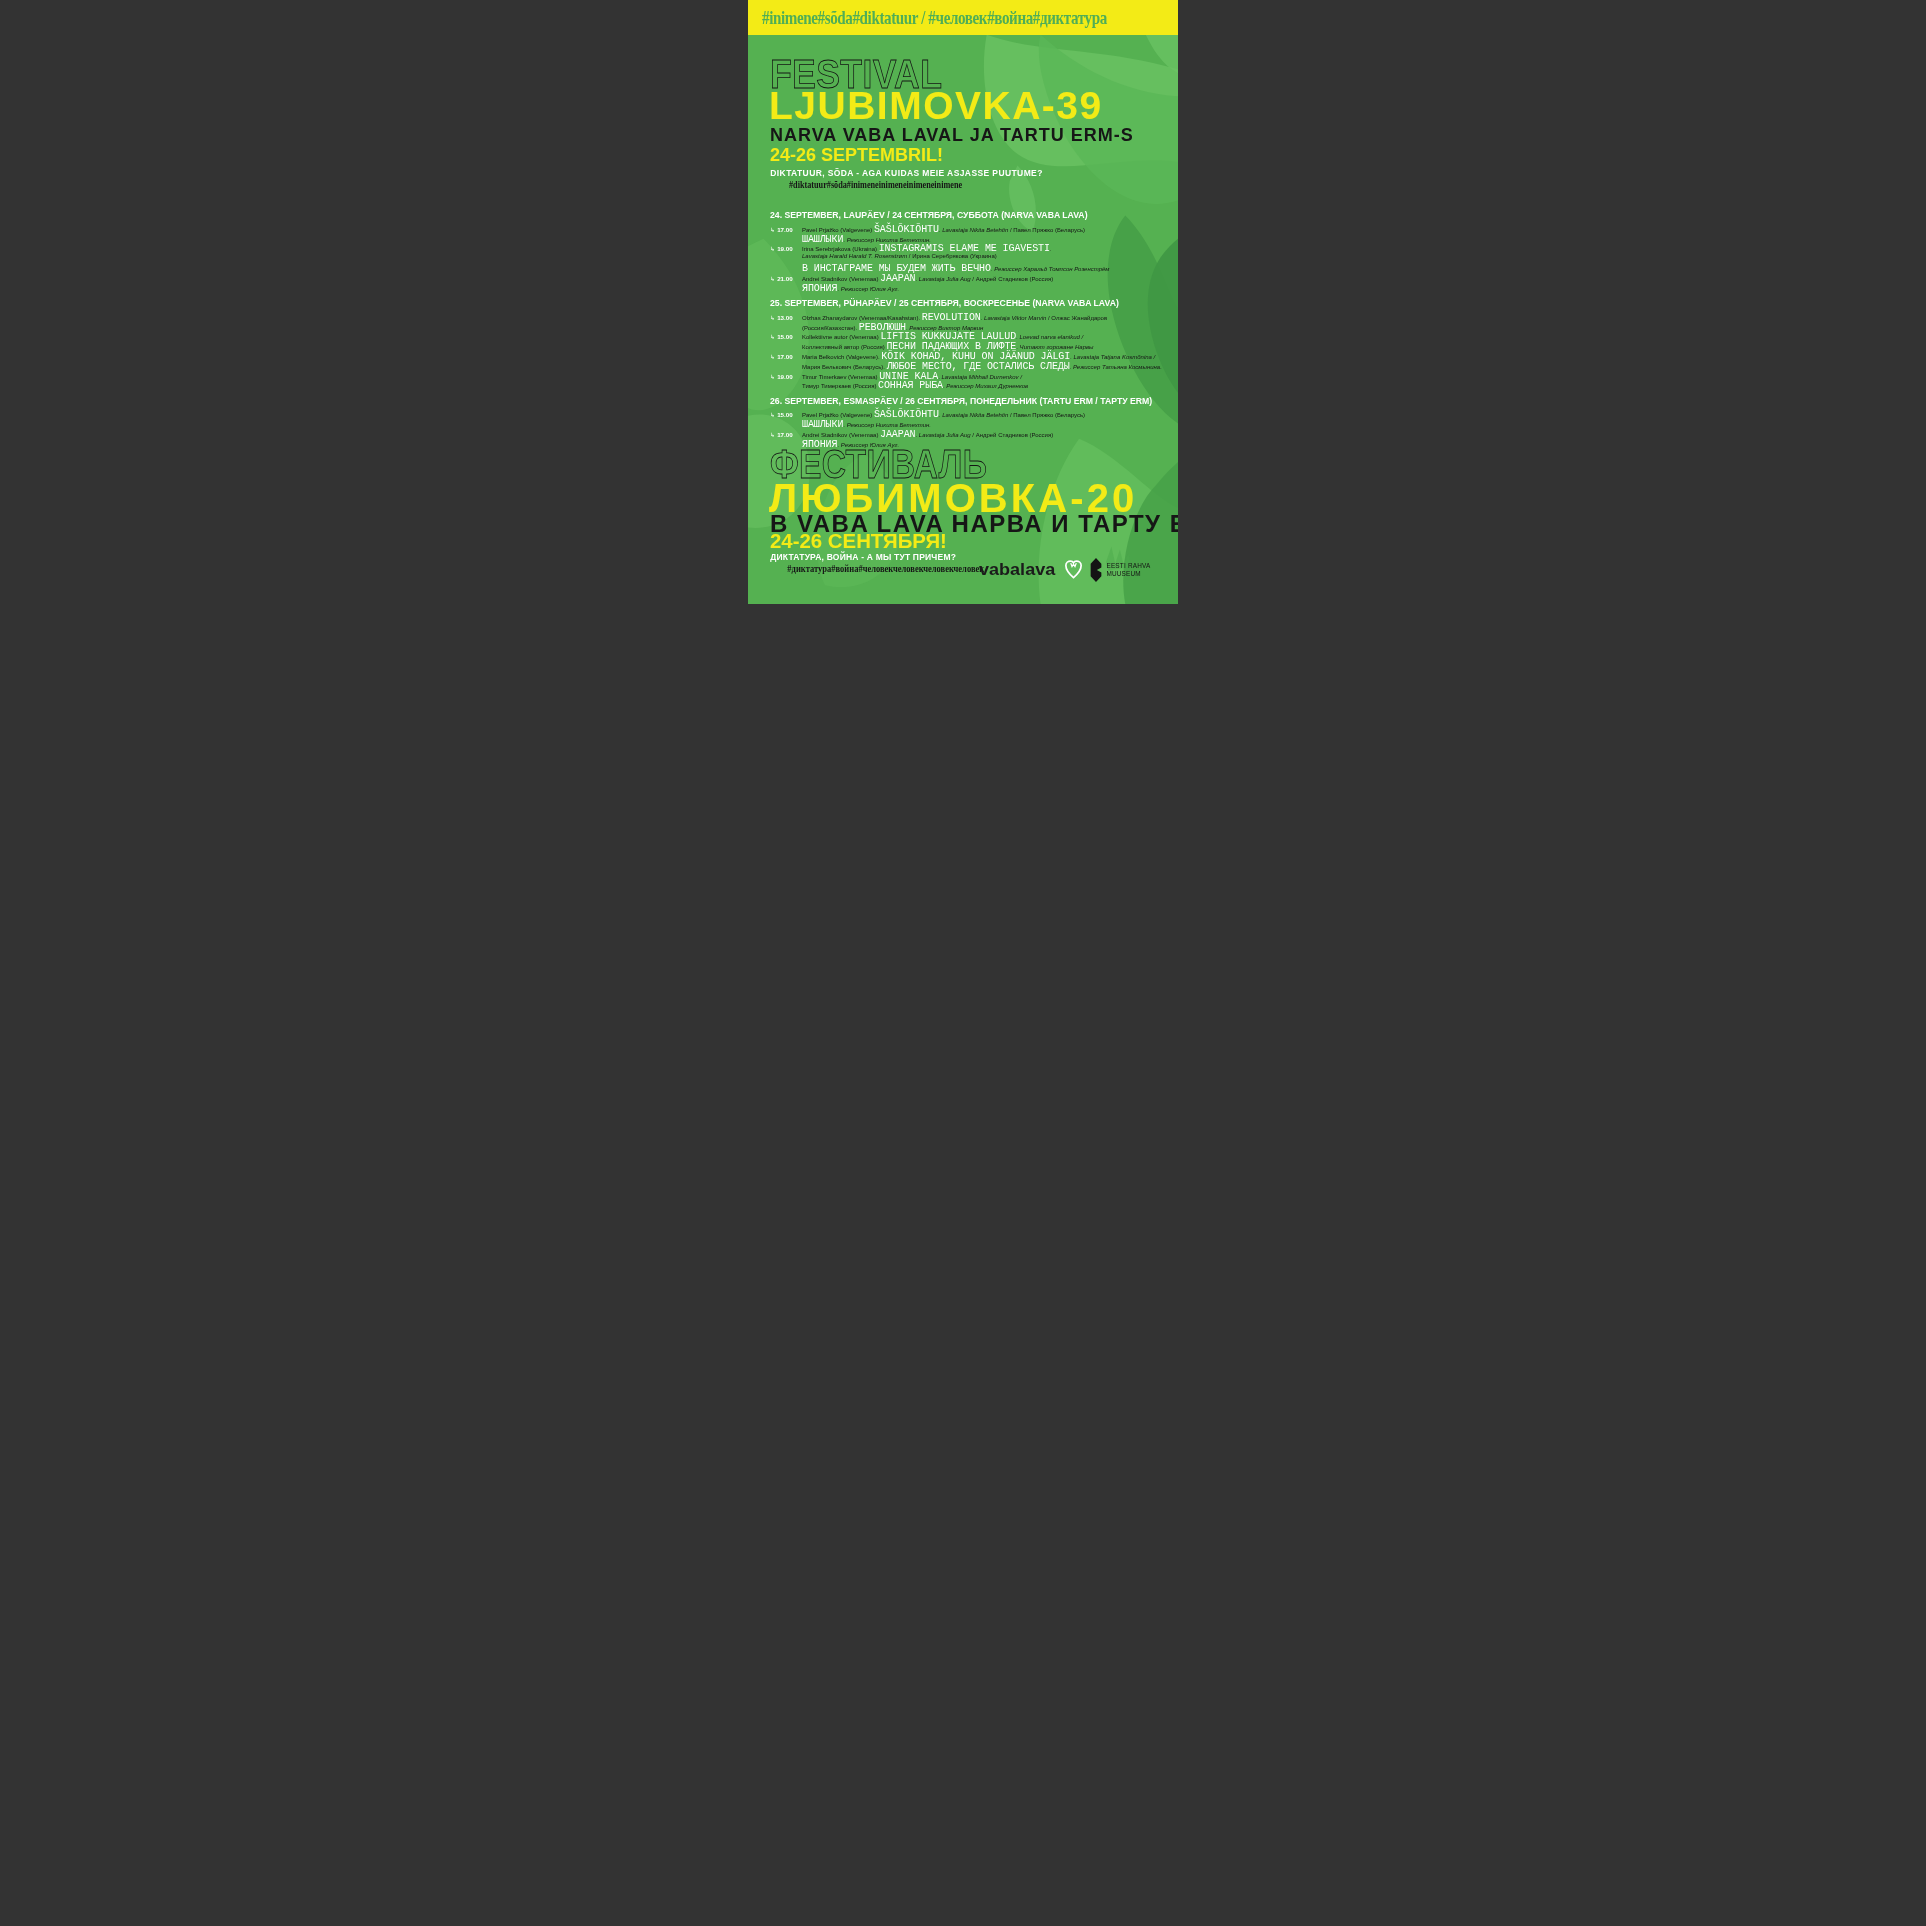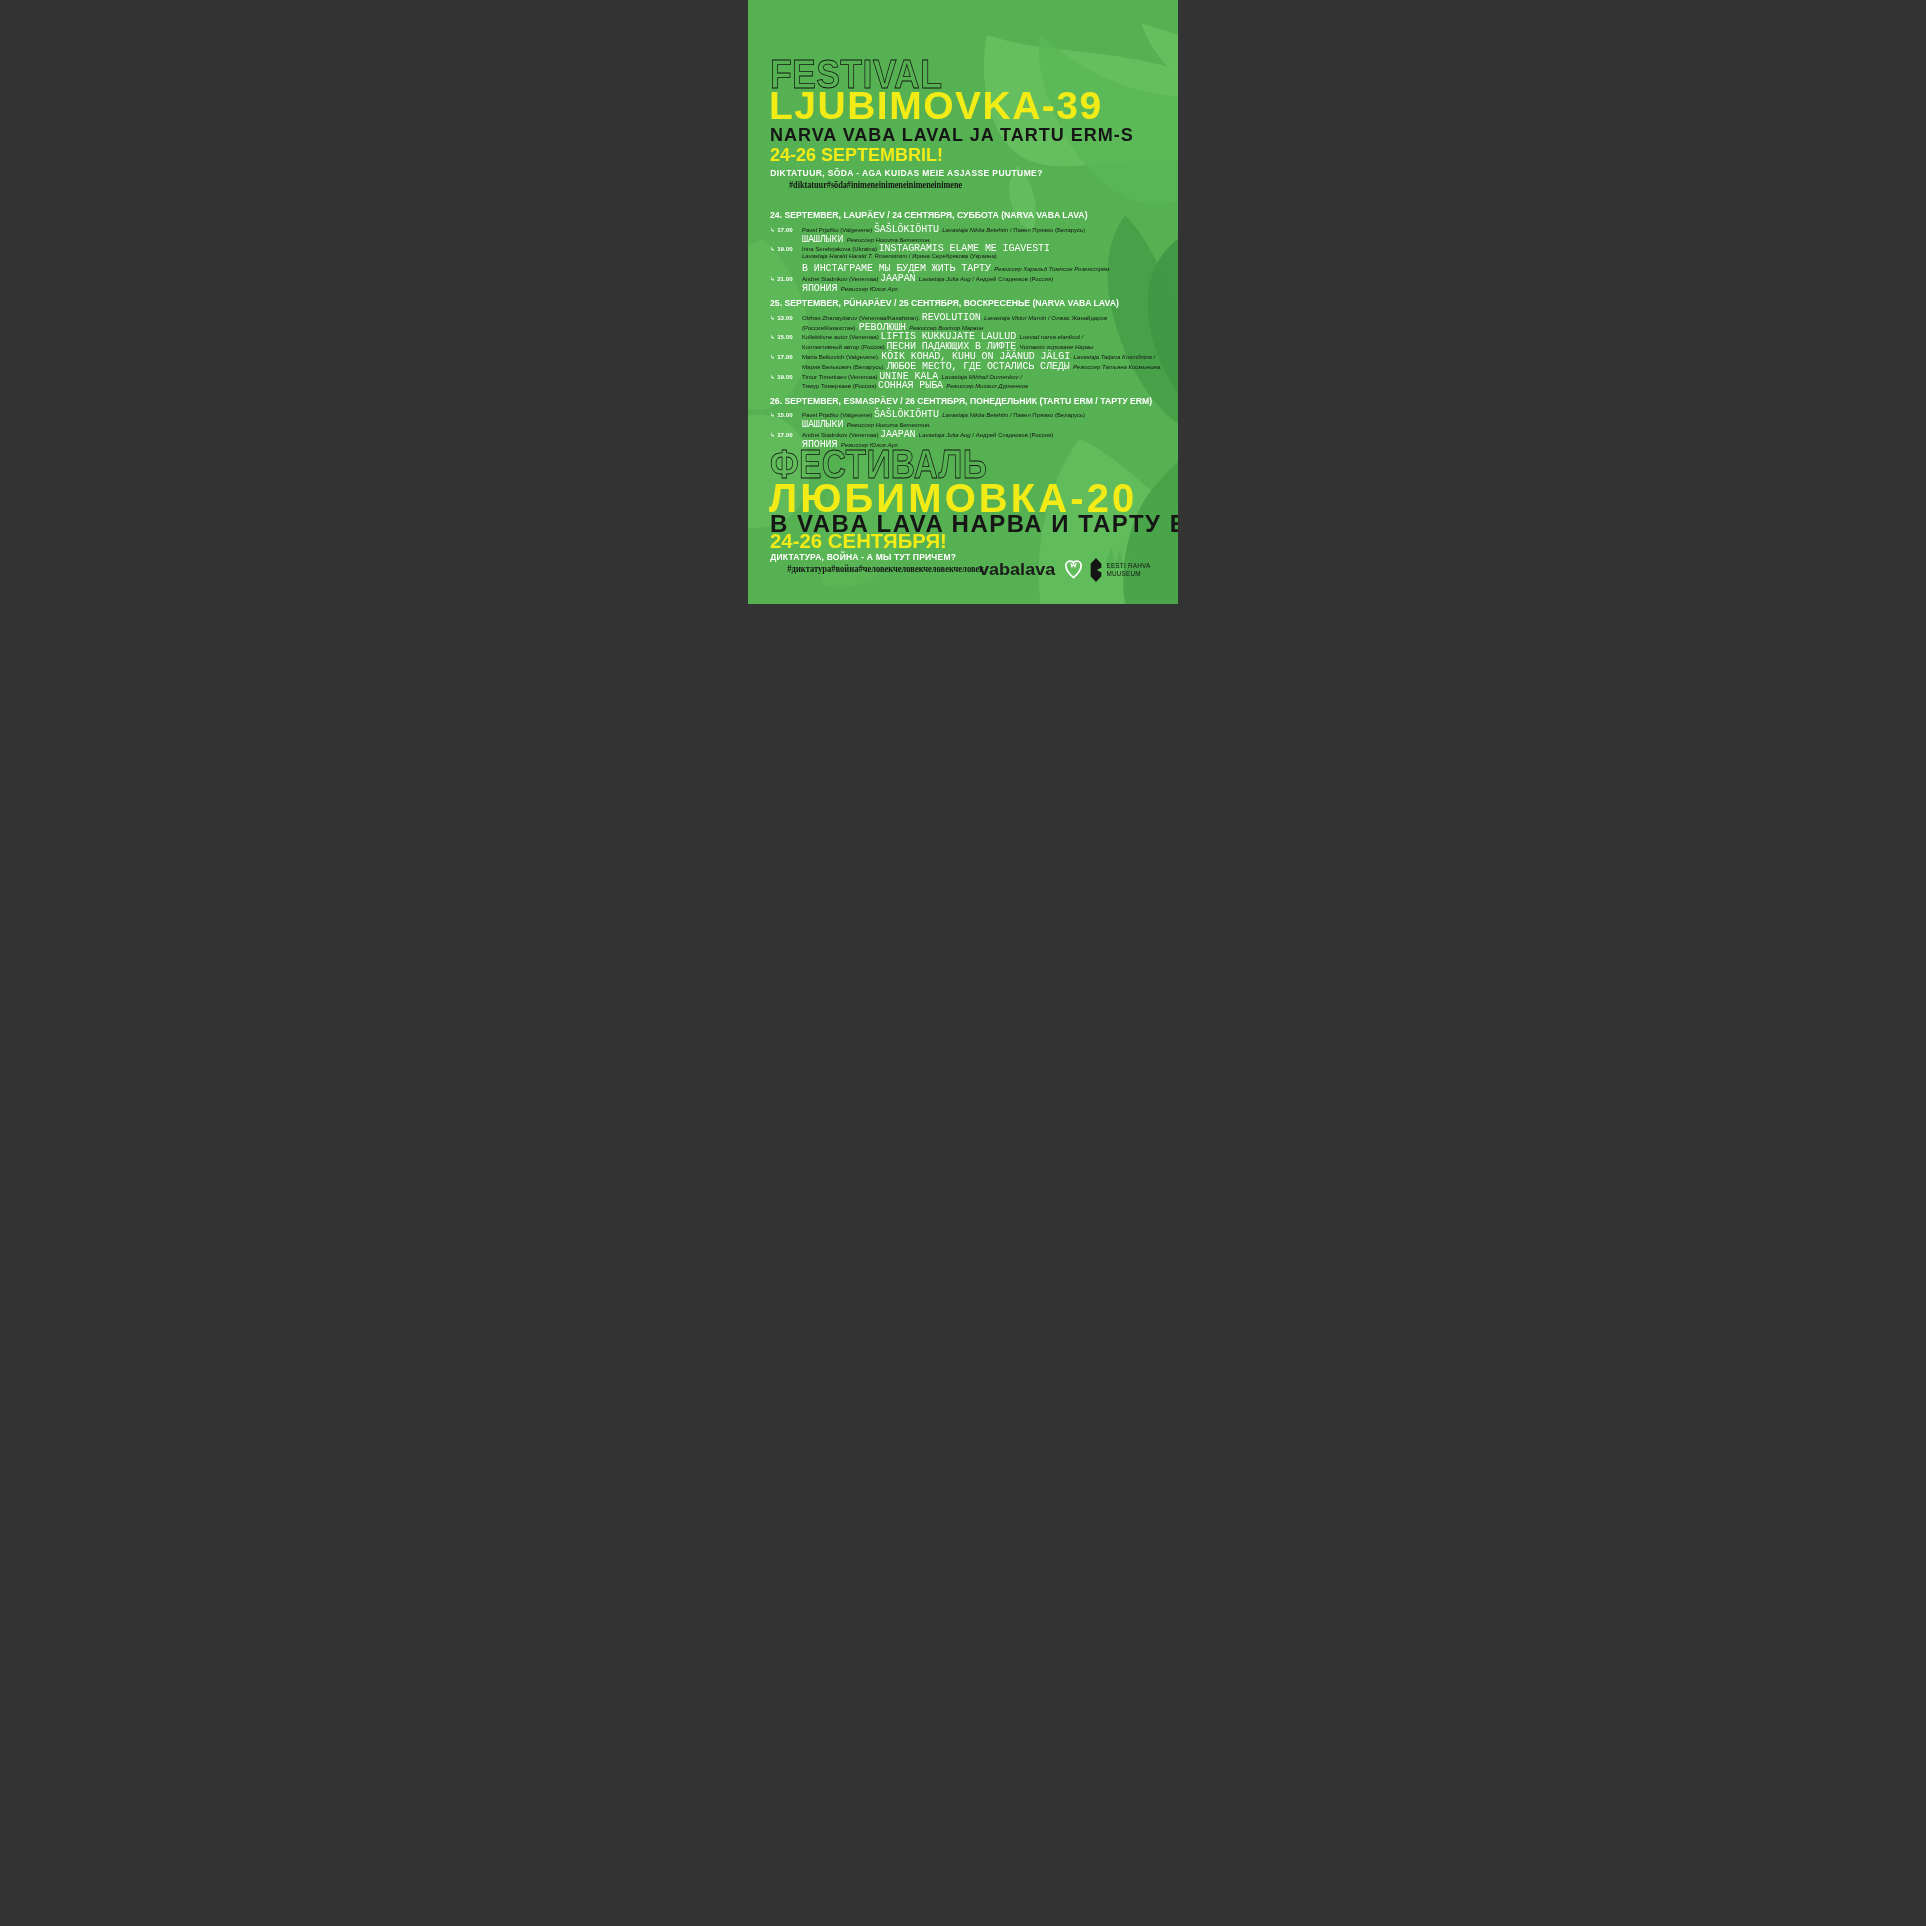--- a/index.html
+++ b/index.html
@@ -82,20 +82,23 @@
     <path d="M40,620 C120,700 180,820 150,940 C120,1050 40,1080 0,1060 L0,640 Z" fill="#5FBA59" opacity="0.8"></path>
     <path d="M0,1080 C90,1060 170,1130 160,1240 C152,1330 80,1380 0,1370 Z" fill="#66BF5F" opacity="0.7"></path>
     <path d="M860,1140 C960,1180 1060,1300 1117,1320 L1117,1569 L760,1569 C740,1420 780,1250 860,1140 Z" fill="#61BC5B"></path>
     <path d="M1117,1200 L1117,1569 L980,1569 C960,1460 1000,1320 1060,1260 C1080,1235 1100,1215 1117,1200 Z" fill="#47A148" opacity="0.85"></path>
     <path d="M300,1180 C380,1220 420,1320 390,1420 C365,1500 280,1540 200,1520 C160,1440 180,1300 240,1230 C260,1208 280,1190 300,1180 Z" fill="#5DB958" opacity="0.6"></path>
     <path d="M1020,60 C1060,160 1100,180 1117,190 L1117,90 Z" fill="#6CC465" opacity="0.7"></path>
     <path d="M930,1460 l14,-40 10,44 12,-36 10,40 12,-30 8,34 -60,10 Z" fill="#4CA94C" opacity="0.5"></path>
     <path d="M700,430 C740,470 760,540 740,600 C700,590 670,520 680,470 Z" fill="#70C769" opacity="0.55"></path>
   </svg>
 
+  <div class="banner">
+    <span class="banner-text">#inimene#sõda#diktatuur / #человек#война#диктатура</span>
+  </div>
 
   <div class="abs hl outline" id="festival-en">FESTIVAL</div>
   <div class="abs hl" id="title-en">LJUBIMOVKA-39</div>
   <div class="abs hl" id="venues-en">NARVA VABA LAVAL JA TARTU ERM-S</div>
   <div class="abs hl" id="dates-en">24-26 SEPTEMBRIL!</div>
   <div class="abs hl" id="question-en">DIKTATUUR, SÕDA - AGA KUIDAS MEIE ASJASSE PUUTUME?</div>
   <div class="abs" id="hashtags-en" style="font-weight:700;">#diktatuur#sõda#inimeneinimeneinimeneinimene</div>
 
   <div id="schedule">
       <div class="sec-header">24. SEPTEMBER, LAUPÄEV / 24 СЕНТЯБРЯ, СУББОТА (NARVA VABA LAVA)</div>
@@ -110,21 +113,21 @@
       <div class="sched-line">
         <div class="time-cell"><span class="arrow">↳</span><span>19.00</span></div>
         <div class="line-text"><span class="seg-name">Irina Serebrjakova (Ukraina) </span><span class="seg-title">INSTAGRAMIS ELAME ME IGAVESTI</span><span class="seg-plain">.</span></div>
       </div>
       <div class="sched-line">
         <div class="time-cell"></div>
         <div class="line-text"><span class="seg-credit">Lavastaja Harald Harald T. Rosenstrøm </span><span class="seg-plain"> / </span><span class="seg-name">Ирина Серебрякова (Украина)</span></div>
       </div>
       <div class="sched-line">
         <div class="time-cell"></div>
-        <div class="line-text"><span class="seg-title">В ИНСТАГРАМЕ МЫ БУДЕМ ЖИТЬ ТАРТУ</span><span class="seg-plain">. </span><span class="seg-credit">Режиссер Харальд Томпсон Розенстрём</span></div>
+        <div class="line-text"><span class="seg-title">В ИНСТАГРАМЕ МЫ БУДЕМ ЖИТЬ ВЕЧНО</span><span class="seg-plain">. </span><span class="seg-credit">Режиссер Харальд Томпсон Розенстрём</span></div>
       </div>
       <div class="sched-line">
         <div class="time-cell"><span class="arrow">↳</span><span>21.00</span></div>
         <div class="line-text"><span class="seg-name">Andrei Stadnikov (Venemaa) </span><span class="seg-title">JAAPAN</span><span class="seg-plain">. </span><span class="seg-credit">Lavastaja Julia Aug</span><span class="seg-plain"> / </span><span class="seg-name">Андрей Стадников (Россия)</span></div>
       </div>
       <div class="sched-line">
         <div class="time-cell"></div>
         <div class="line-text"><span class="seg-title">ЯПОНИЯ</span><span class="seg-plain">. </span><span class="seg-credit">Режиссер Юлия Ауг.</span></div>
       </div>
       <div class="sec-header">25. SEPTEMBER, PÜHAPÄEV / 25 СЕНТЯБРЯ, ВОСКРЕСЕНЬЕ (NARVA VABA LAVA)</div>

